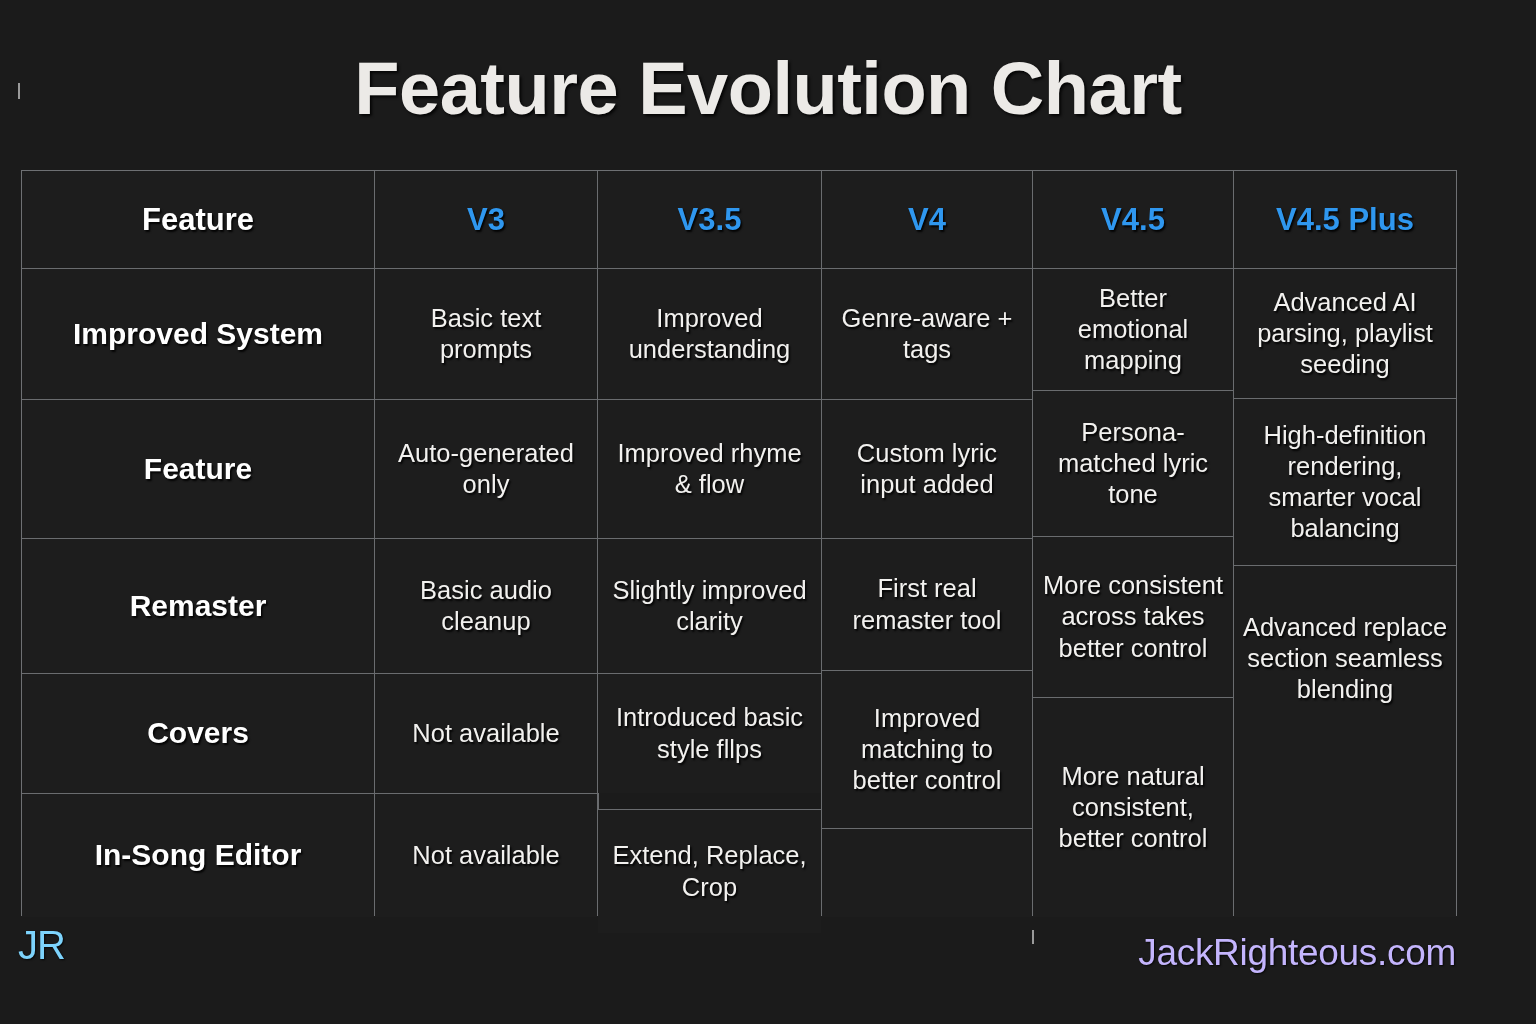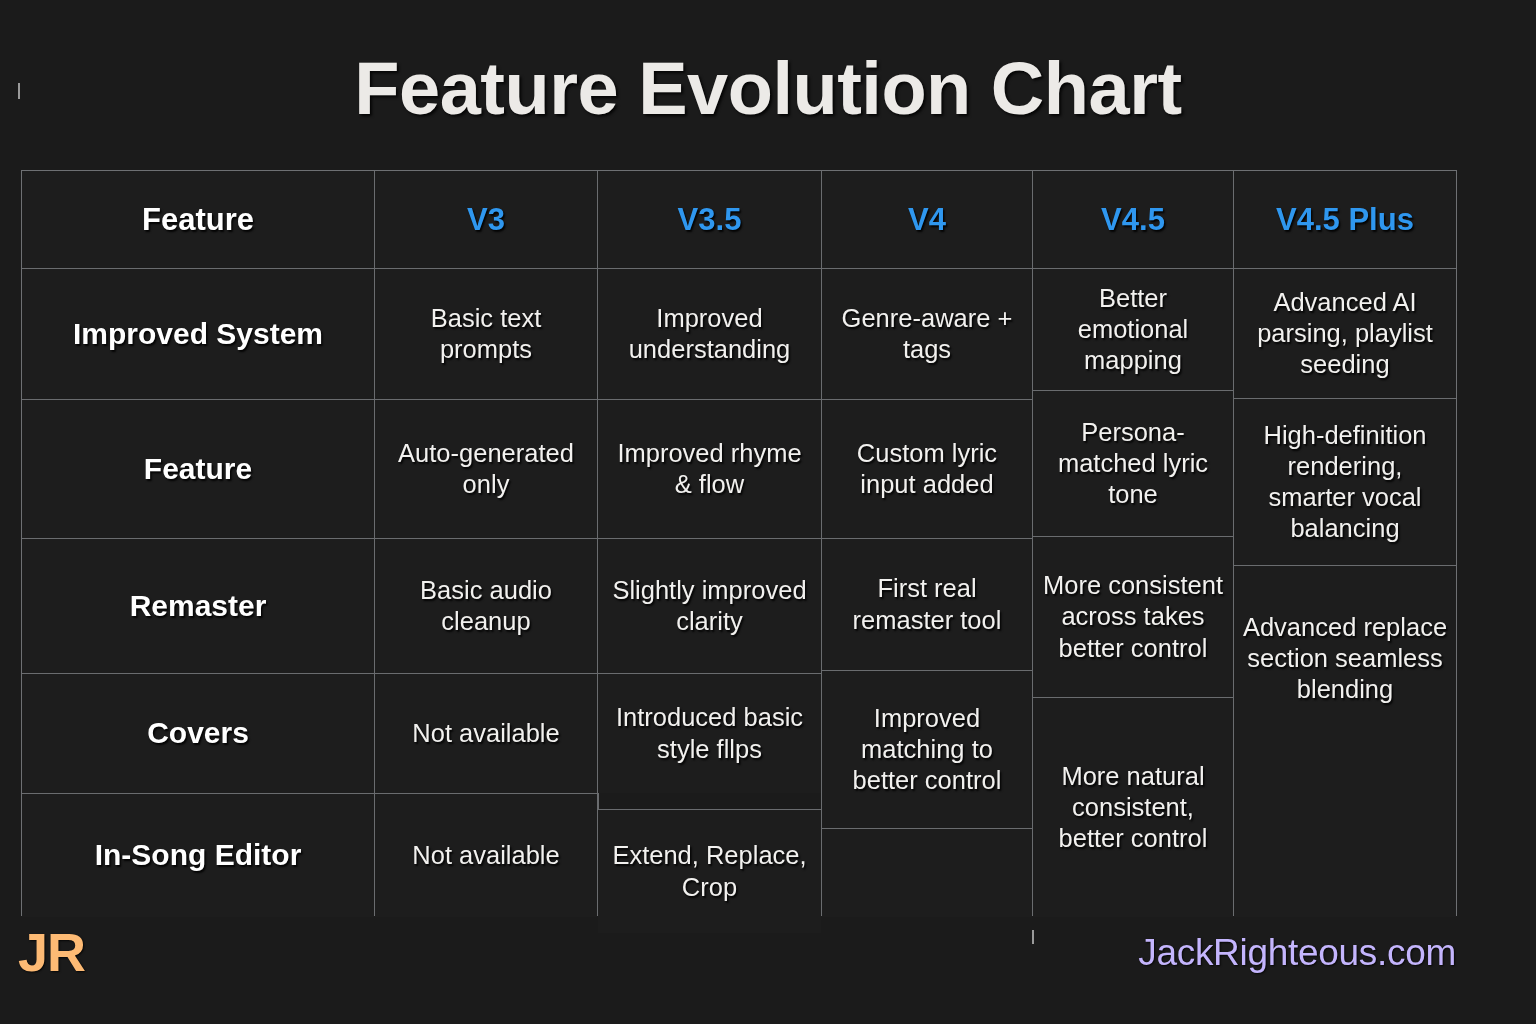--- a/index.html
+++ b/index.html
@@ -90,23 +90,23 @@
     color: #ffffff;
   }
 
   .cell.blank { color: transparent; }
 
   
   #logo {
     position: absolute;
     left: 18px;
     top: 925px;
-    font-size: 54px;
-    font-weight: 700;
-    color: #fdba74;
+    font-size: 40px;
+    font-weight: 400;
+    color: #7dd3fc;
     letter-spacing: -1px;
     line-height: 1;
     text-shadow: 1px 1px 2px rgba(0,0,0,0.8);
   }
   #site {
     position: absolute;
     right: 80px;
     top: 934px;
     font-size: 37px;
     color: #c4b5fd;

